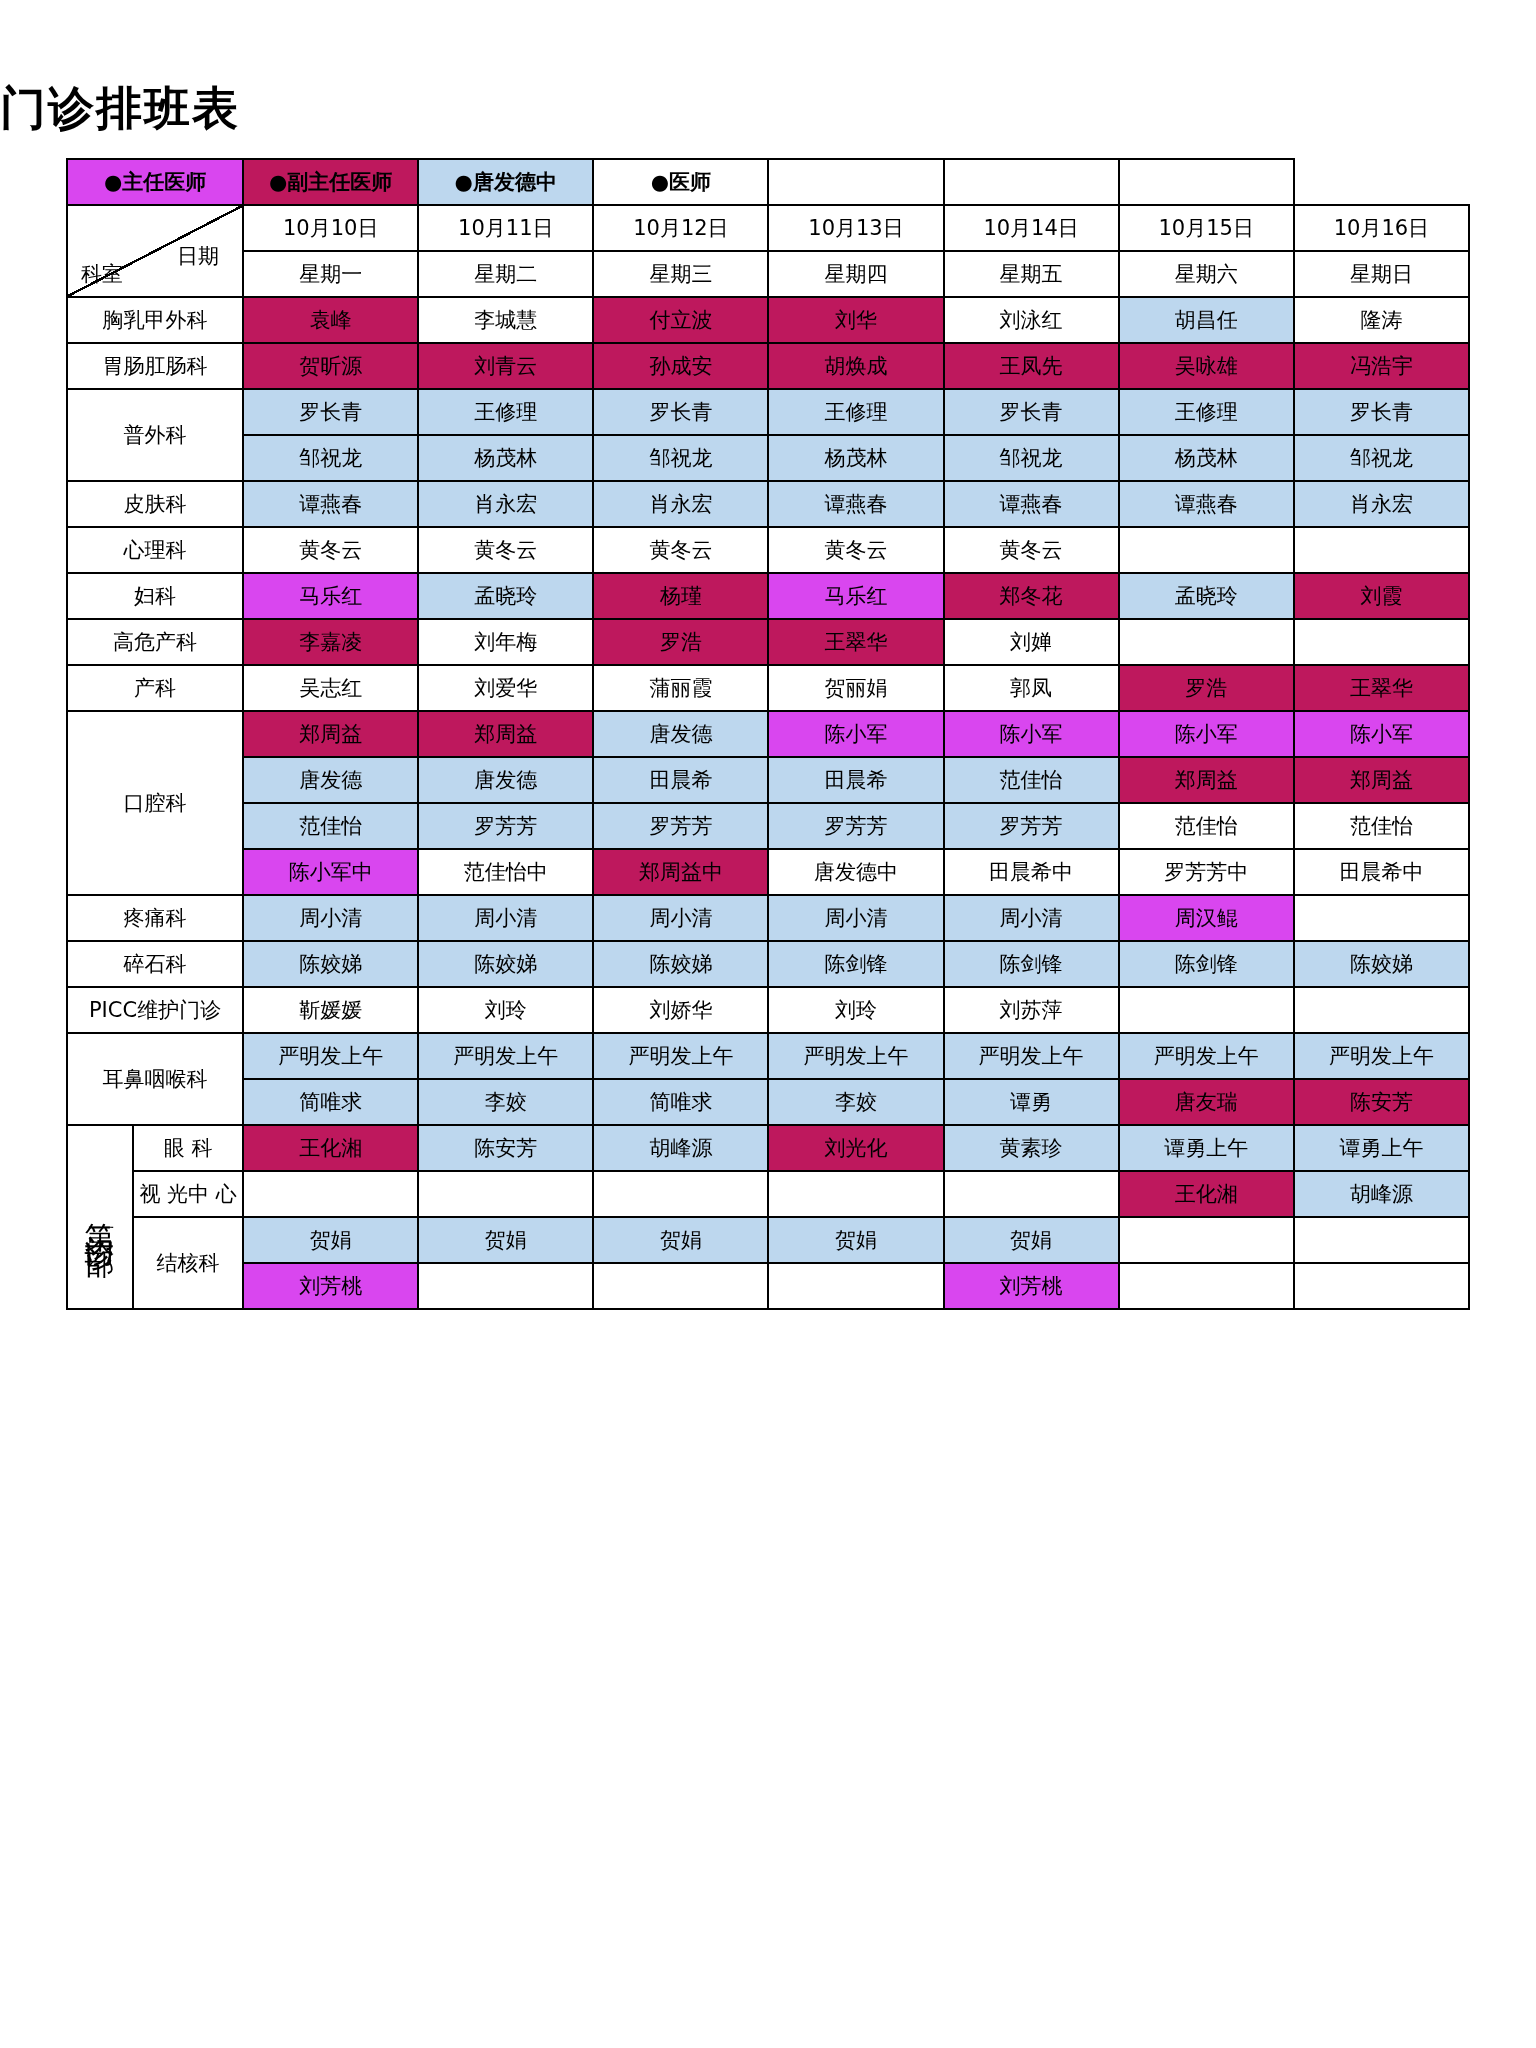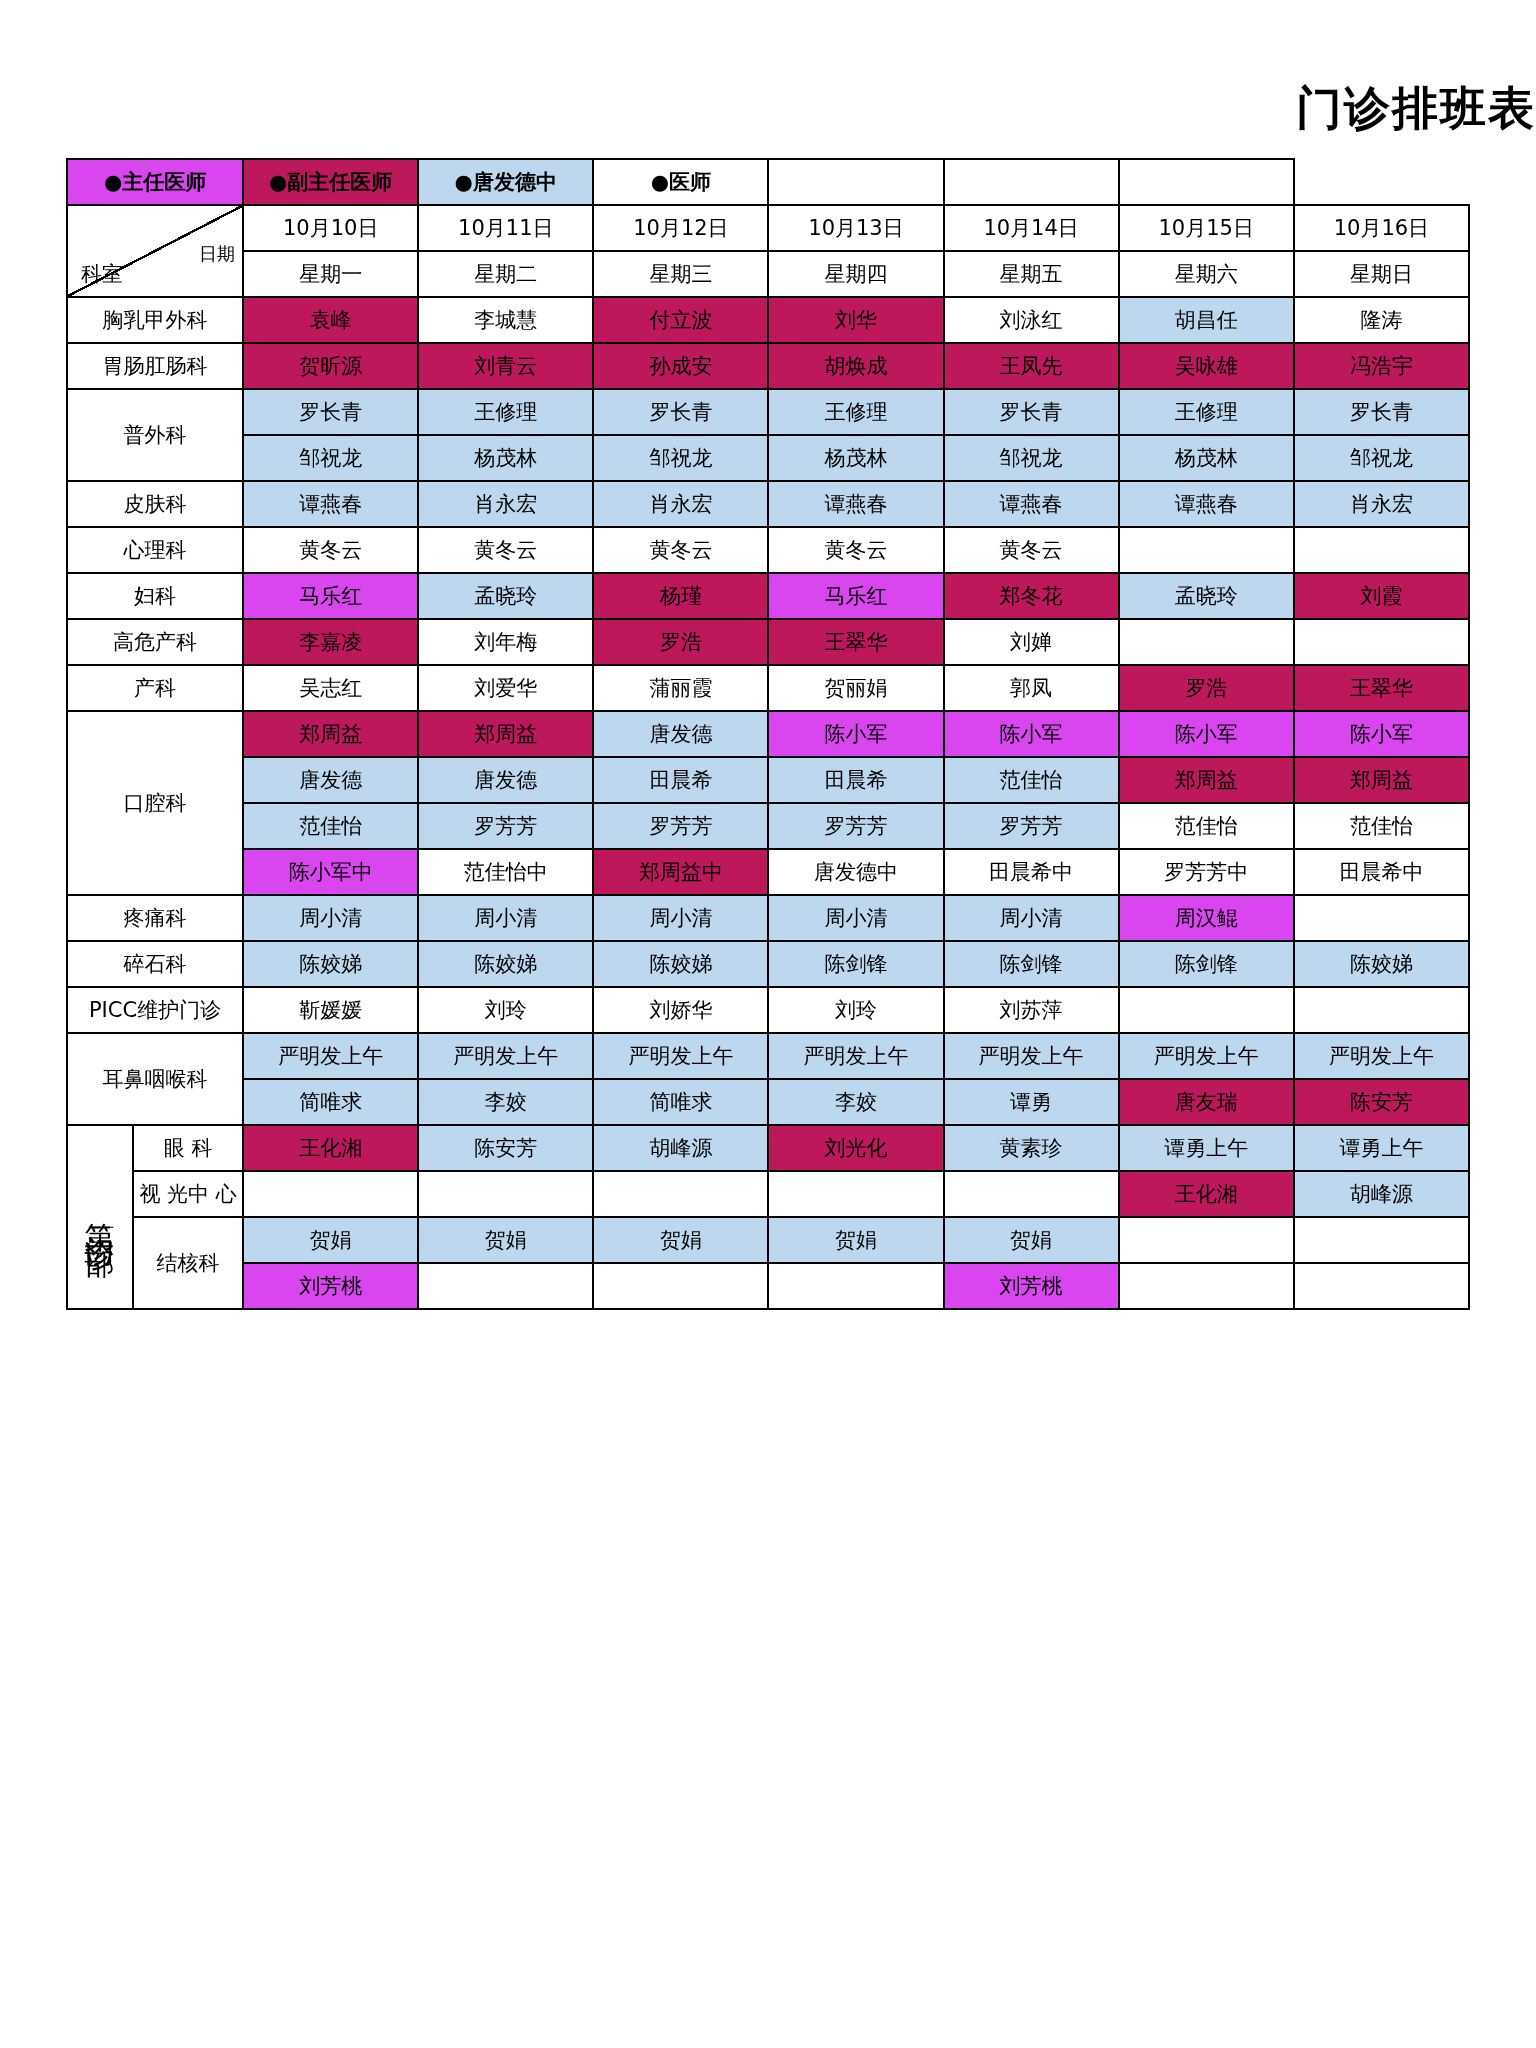--- a/index.html
+++ b/index.html
@@ -5,21 +5,21 @@
   html,body{margin:0;padding:0;}
   body{
     width:1536px;height:2048px;
     background:#ffffff;
     font-family:"DejaVu Sans","Liberation Sans",sans-serif;
     color:#000;
     overflow:hidden;
   }
   .page{position:relative;width:1536px;height:2048px;}
   .title{
-    text-align:right;
+    text-align:left;
     font-size:46px;
     font-weight:700;
     letter-spacing:2px;
     padding-top:78px;
     padding-bottom:18px;
     font-family:"DejaVu Sans","Liberation Sans",sans-serif;
   }
   table.sched{
     border-collapse:collapse;
     margin:0 auto;
@@ -49,21 +49,21 @@
   .corner{
     position:relative;
     height:120px;
     padding:0;
   }
   .corner .diag{
     position:absolute;inset:0;
     background:linear-gradient(to bottom right, transparent calc(50% - 1.2px), #000 calc(50% - 1.2px), #000 calc(50% + 1.2px), transparent calc(50% + 1.2px));
   }
   .corner .tr{
-    position:absolute;right:7px;top:38px;font-size:18px;
+    position:absolute;right:23px;top:38px;font-size:21px;
   }
   .corner .bl{
     position:absolute;left:13px;bottom:10px;font-size:21px;
   }
   .vert{
     writing-mode:vertical-rl;
     text-orientation:upright;
     letter-spacing:6px;
     font-size:30px;
     line-height:1.1;

